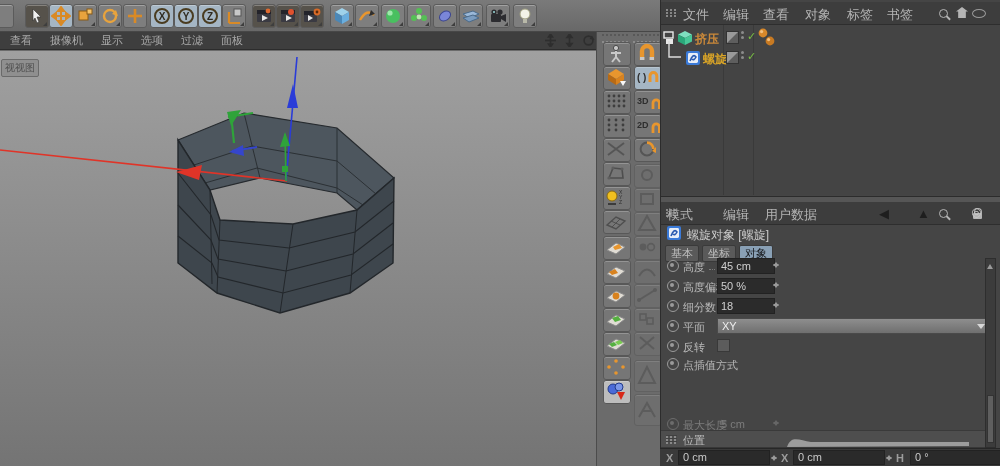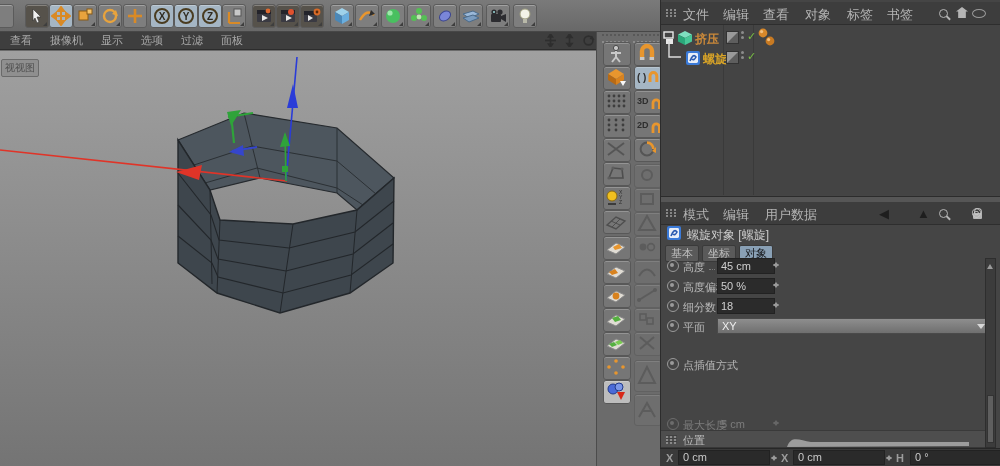--- a/index.html
+++ b/index.html
@@ -571,21 +571,21 @@
             <i></i>
           </span>
         <span class="vischeck abs" style="left:86px;top:1px">✓</span>
       </div>
     </div>
 
     <div class="abs" style="left:0;top:196px;width:340px;height:5px;background:#565656;border-top:1px solid #2c2c2c;border-bottom:1px solid #2c2c2c"></div>
 
     <div class="menubar" style="top:202px">
       <span class="gridico"></span>
-      <span class="mi" style="left:22px">模式</span>
+      <span class="mi" style="left:6px">模式</span>
       <span class="mi" style="left:62px">编辑</span>
       <span class="mi" style="left:104px">用户数据</span>
       <span class="mi" style="left:218px;color:#1e1e1e;font-size:13px">◀</span>
       <span class="mi" style="left:256px;color:#1e1e1e;font-size:13px">▲</span>
       <span class="mag abs" style="left:278px;top:5px"></span>
       <span class="lock abs" style="left:296px;top:4px"></span>
       <span class="mi" style="left:310px;color:#c8c8c8;font-size:12px;top:3px">◎</span>
       
     </div>
 
@@ -621,20 +621,25 @@
       <span class="tg"></span>
       <span class="plabel">细分数</span>
         <span class="leader" style="left:54px;width:0"></span>
       <span class="nfield">18</span>
       <span class="stepper" style="left:112px"></span>
     </div>
     <div class="prow" style="top:318px">
       <span class="tg"></span>
       <span class="plabel">平面</span>
       <span class="drop"><span>XY</span><span class="da"></span></span>
+    </div>
+    <div class="prow" style="top:338px">
+      <span class="tg"></span>
+      <span class="plabel">反转</span>
+      <span class="checkbox"></span>
     </div>
     <div class="prow" style="top:356px">
       <span class="tg"></span>
       <span class="plabel">点插值方式</span>
     </div>
     <div class="prow dim" style="top:416px">
       <span class="tg"></span>
       <span class="plabel">最大长度</span>
       <span class="nfield ghost">5 cm</span>
       <span class="stepper dim" style="left:112px"></span>

